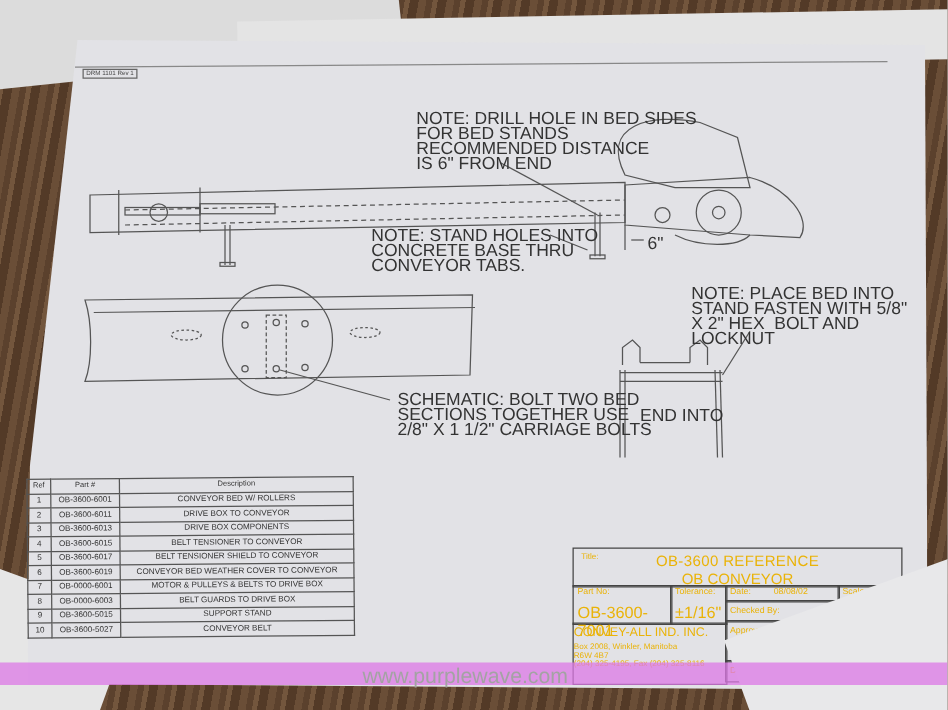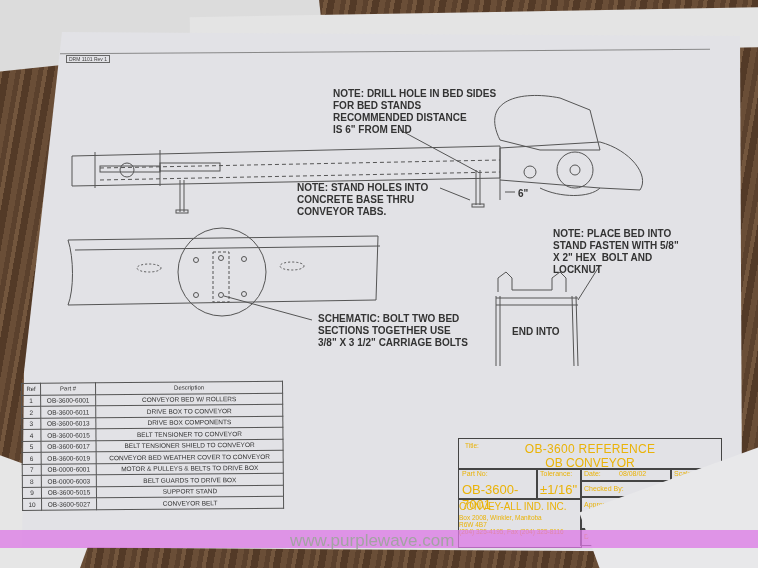--- a/index.html
+++ b/index.html
@@ -8,21 +8,21 @@
   .wood{position:absolute;inset:0;
     background:repeating-linear-gradient(100deg,#6a4e37 0 6px,#5b412d 6px 11px,#73563d 11px 15px,#533a27 15px 22px);}
   .paper-back{position:absolute;left:-10px;top:-20px;width:330px;height:75px;background:#dcdcdc;transform:rotate(-6deg);}
   .paper-back2{position:absolute;left:190px;top:12px;width:600px;height:40px;background:#e4e4e4;transform:rotate(-1deg);}
   .paper-side{position:absolute;left:-30px;top:470px;width:120px;height:120px;background:#e6e6e6;transform:rotate(20deg);}
   .paper-right{position:absolute;left:600px;top:470px;width:220px;height:160px;background:#e8e8ea;transform:rotate(-20deg);}
   .sheet{position:absolute;left:22px;top:32px;width:720px;height:520px;background:#e2e2e6;
     clip-path:polygon(40px 0,718px 4px,720px 470px,705px 520px,0 515px,2px 340px);}
   .rev{position:absolute;left:66px;top:55px;border:1px solid #666;font-size:5px;color:#444;padding:0 2px;}
   .hline{position:absolute;left:60px;top:51px;width:650px;height:1px;background:#888;transform:rotate(-0.4deg);}
-  .note{position:absolute;font-size:10px;color:#333;line-height:12px;white-space:pre;font-weight:bold;}
+  .note{position:absolute;font-size:14px;color:#333;line-height:12px;white-space:pre;}
   svg.draw{position:absolute;left:0;top:0;}
   
   .ptable{position:absolute;left:21px;top:383px;border-collapse:collapse;font-size:6.5px;color:#333;transform:rotate(-0.5deg);transform-origin:left top;}
   .ptable td,.ptable th{border:1px solid #555;height:10.5px;padding:0 3px;font-weight:normal;text-align:center;}
   .ptable th{font-size:6px;}
   .c-ref{width:12px;} .c-part{width:48px;} .c-desc{width:180px;}
   
   .tblock{position:absolute;left:458px;top:438px;width:300px;height:94px;color:#eab308;}
   .tb-title{position:absolute;left:0;top:0;width:262px;height:30px;border:1px solid #444;}
   .tb-title .lbl{position:absolute;left:6px;top:3px;font-size:6.5px;}
@@ -113,21 +113,21 @@
 CONCRETE BASE THRU
 CONVEYOR TABS.</div>
 <div class="note" style="left:518px;top:188px;">6"</div>
 <div class="note" style="left:553px;top:228px;">NOTE: PLACE BED INTO
 STAND FASTEN WITH 5/8"
 X 2" HEX  BOLT AND
 LOCKNUT</div>
 <div class="note" style="left:512px;top:326px;">END INTO</div>
 <div class="note" style="left:318px;top:313px;">SCHEMATIC: BOLT TWO BED
 SECTIONS TOGETHER USE
-3/8" X 3 1/2" CARRIAGE BOLTS</div>
+2/8" X 1 1/2" CARRIAGE BOLTS</div>
 
 <table class="ptable">
   <tbody>
       <tr>
     <th class="c-ref">Ref</th>
     <th class="c-part">Part #</th>
     <th class="c-desc">Description</th>
   </tr>
   <tr>
         <td>1</td>

